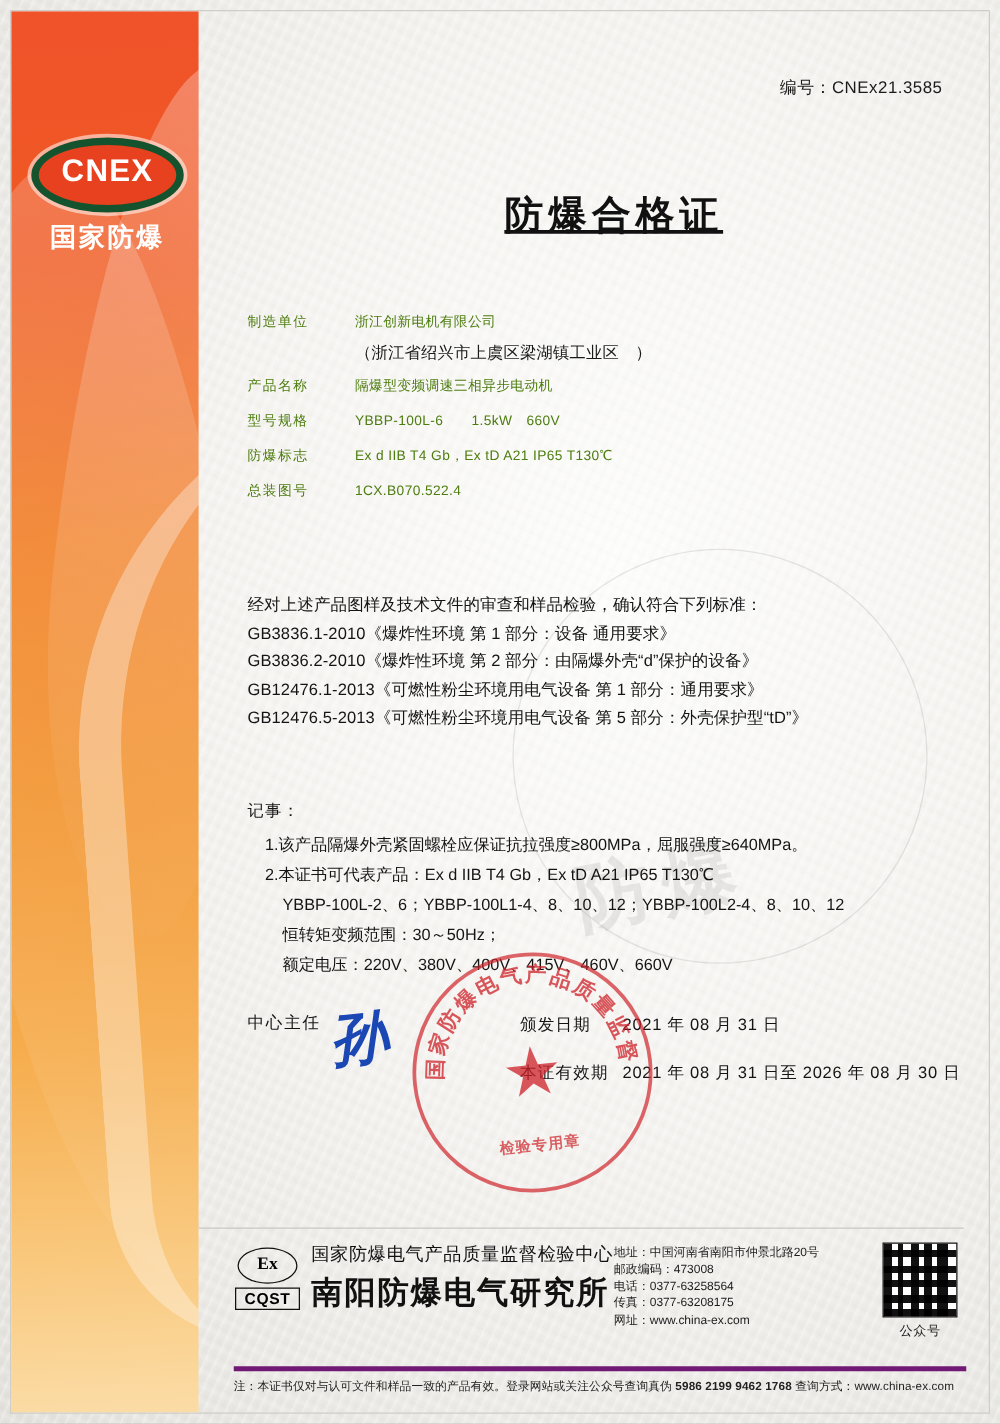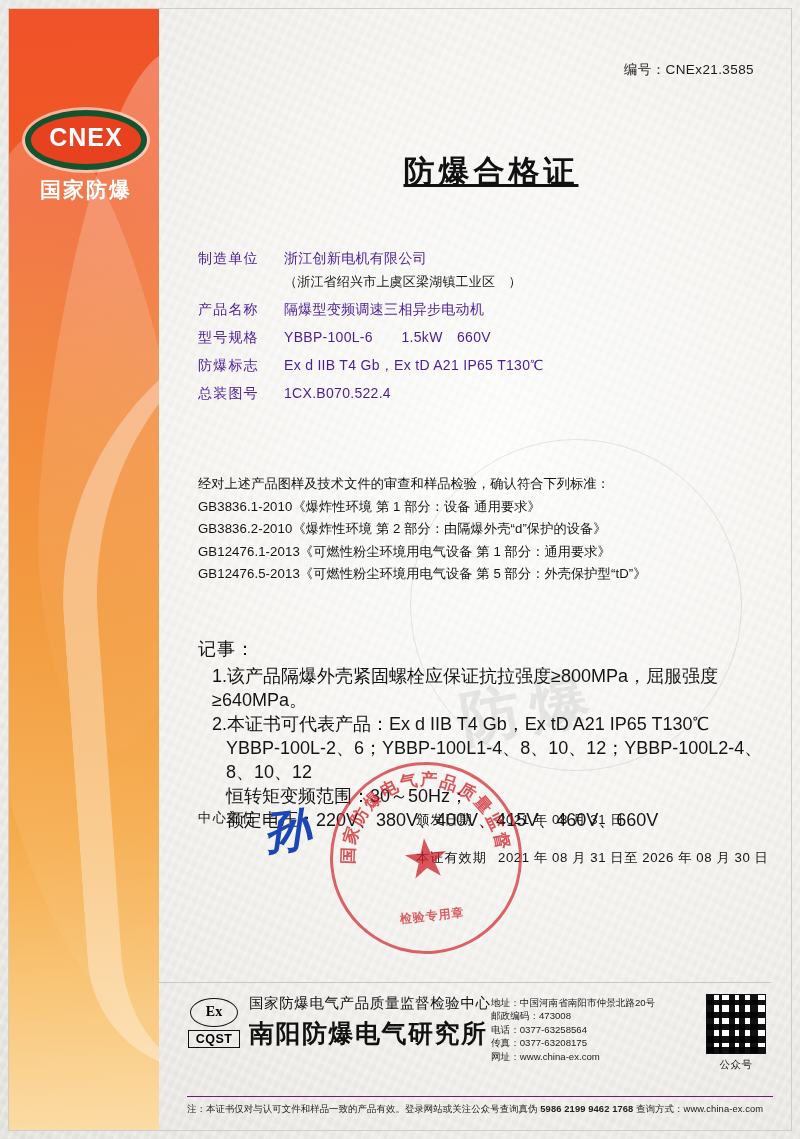--- a/index.html
+++ b/index.html
@@ -160,22 +160,22 @@
   .fields {
     position: absolute;
     left: 38px;
     top: 240px;
     width: 560px;
   }
   .row {
     display: flex;
     align-items: flex-start;
     margin-bottom: 9px;
-    font-size: 14px;
-    color: #4c1d95;
+    font-size: 11px;
+    color: #4d7c0f;
     line-height: 19px;
   }
   .row .lbl {
     width: 86px;
     flex: 0 0 86px;
     letter-spacing: 1.2px;
   }
   .row .val {
     flex: 1;
     letter-spacing: .3px;
@@ -199,21 +199,21 @@
     color: #141414;
     line-height: 22.5px;
     letter-spacing: .1px;
   }
   
   .notes {
     position: absolute;
     left: 38px;
     top: 628px;
     width: 575px;
-    font-size: 18px;
+    font-size: 13px;
     color: #141414;
     line-height: 24px;
   }
   .notes .nhead { margin-bottom: 3px; letter-spacing: 1px;}
   .notes .indent1 { padding-left: 14px; }
   .notes .indent2 { padding-left: 28px; }
 
   
   .sig-area {
     position: absolute;
@@ -415,21 +415,21 @@
     color: #1b1b1b;
   }
   .footnote {
     position: absolute;
     left: 178px;
     right: 18px;
     bottom: 14px;
     font-size: 9.4px;
     color: #222;
     letter-spacing: .1px;
-    border-top: 1px solid #701a75;
+    border-top: 4px solid #701a75;
     padding-top: 6px;
   }
   .footnote .hl { font-weight: bold; }
 </style>
 </head>
 <body>
 
 <div class="page">
   <div class="paper"></div>
   <div class="paper-grain"></div>

